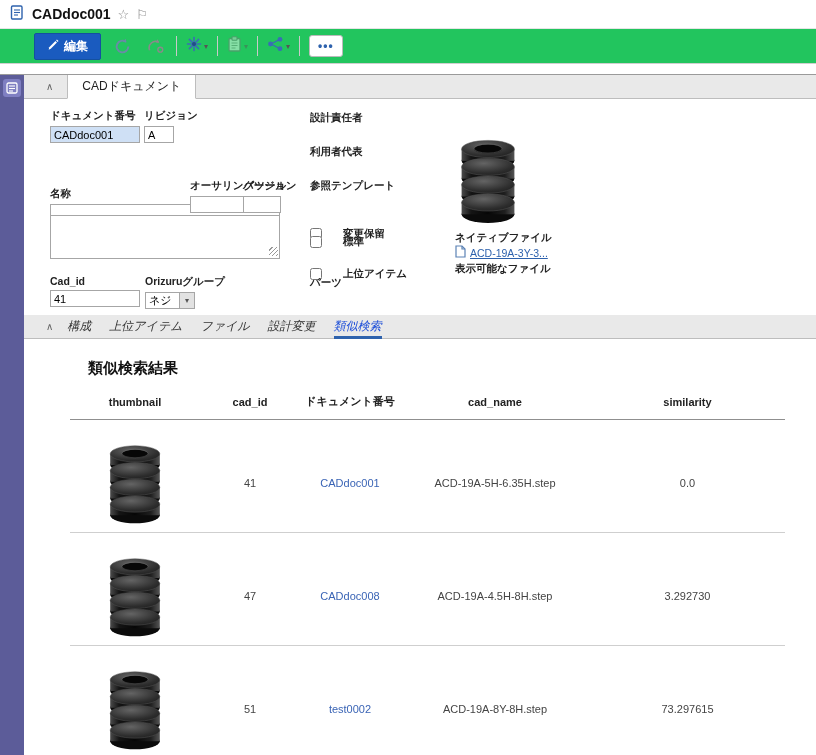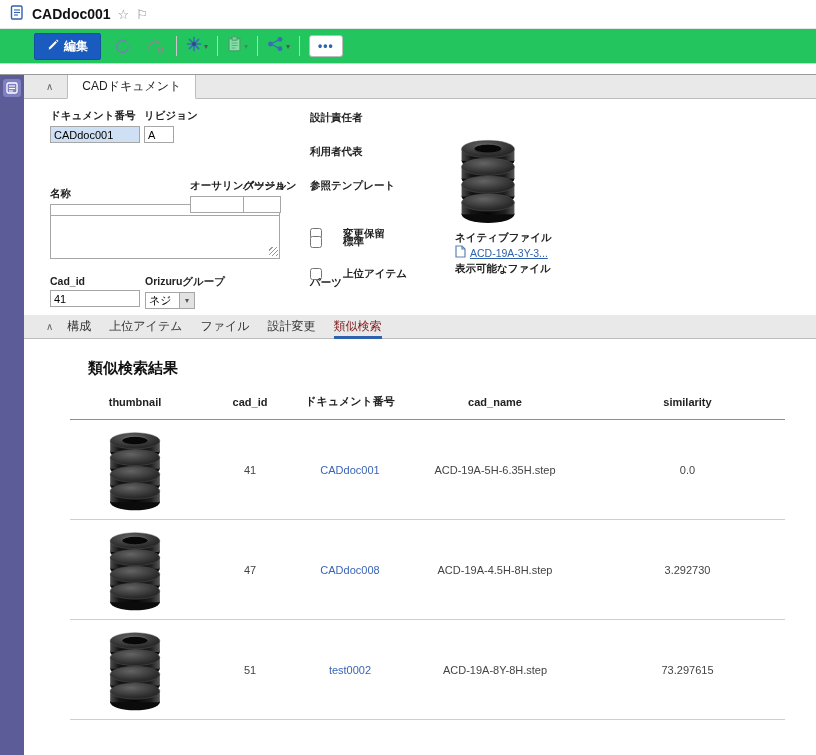--- a/index.html
+++ b/index.html
@@ -33,22 +33,22 @@
     display:flex; align-items:center; justify-content:center; cursor:pointer; }
   .content { flex:1; display:flex; flex-direction:column; background:#fff; overflow:hidden; }
 
   
   .sec-header { height:24px; background:#e9e9e9; border-bottom:1px solid #bdbdbd;
     display:flex; align-items:center; padding-left:22px; flex:none; }
   .collapse { font-size:10px; color:#666; margin-right:14px; cursor:pointer; line-height:1; }
   .doc-tab { align-self:flex-end; background:#fff; border:1px solid #bdbdbd; border-bottom:1px solid #fff;
     margin-bottom:-1px; padding:4px 14px 3px; font-size:12px; color:#222; cursor:pointer; position:relative; z-index:1; }
   .tab2 { font-size:12px; color:#333; height:24px; line-height:23px; margin-right:18px; cursor:pointer;
-    border-bottom:3px solid transparent; }
-  .tab2.active { border-bottom:3px solid #2e62ad; color:#7f1d1d; }
+    border-bottom:3px solid transparent;font-style:italic; }
+  .tab2.active { border-bottom:3px solid #2e62ad; color:#1d4ed8; }
 
   
   .form-panel { position:relative; height:216px; flex:none; font-size:11px; }
   .fg { position:absolute; }
   .fg label, .flabel { display:block; font-weight:bold; font-size:10.5px; color:#222; margin-bottom:3px; white-space:nowrap; }
   .fin { height:17px; border:1px solid #a6a6a6; font-size:11px; padding:0 3px; background:#fff;
     font-family:inherit; display:block; }
   .hl { background:#cfe0f5; }
   .combo { display:flex; }
   .combo .fin { border-right:none; }
@@ -65,21 +65,21 @@
   .chk-row input { width:12px; height:12px; cursor:pointer; }
   .file-link { color:#2e62ad; text-decoration:underline; font-size:10.5px; cursor:pointer; }
   .link-row { position:absolute; display:flex; align-items:center; gap:4px; }
   .thumb-main { position:absolute; left:431px; top:32px; width:66px; height:98px; }
 
   
   .results { flex:1; overflow:hidden; }
   .results h2 { font-size:15px; font-weight:bold; color:#111; margin:20px 0 0 64px; }
   .rtable { margin:16px 0 0 46px; width:715px; font-size:11px; color:#444; }
   .thead, .trow { display:grid; grid-template-columns:130px 100px 100px 190px 195px;
-    align-items:center; justify-items:center; }
+    align-items:center; justify-items:center;margin-top:13px; }
   .thead { font-weight:bold; color:#222; padding-bottom:10px; border-bottom:1px solid #8f8f8f; }
   .trow { border-bottom:1px solid #cfcfcf; }
   .trow.img-row { height:100px; }
   .trow.noimg-row { height:26px; }
   .trow.partial-row { height:130px; border-bottom:none; }
   .thumb-cell svg { width:62px; height:88px; display:block; }
   .cell-link { color:#3a64b5; cursor:pointer; }
   .noimg-text { color:#555; }
 
   .hidden-defs { position:absolute; width:0; height:0; overflow:hidden; }

